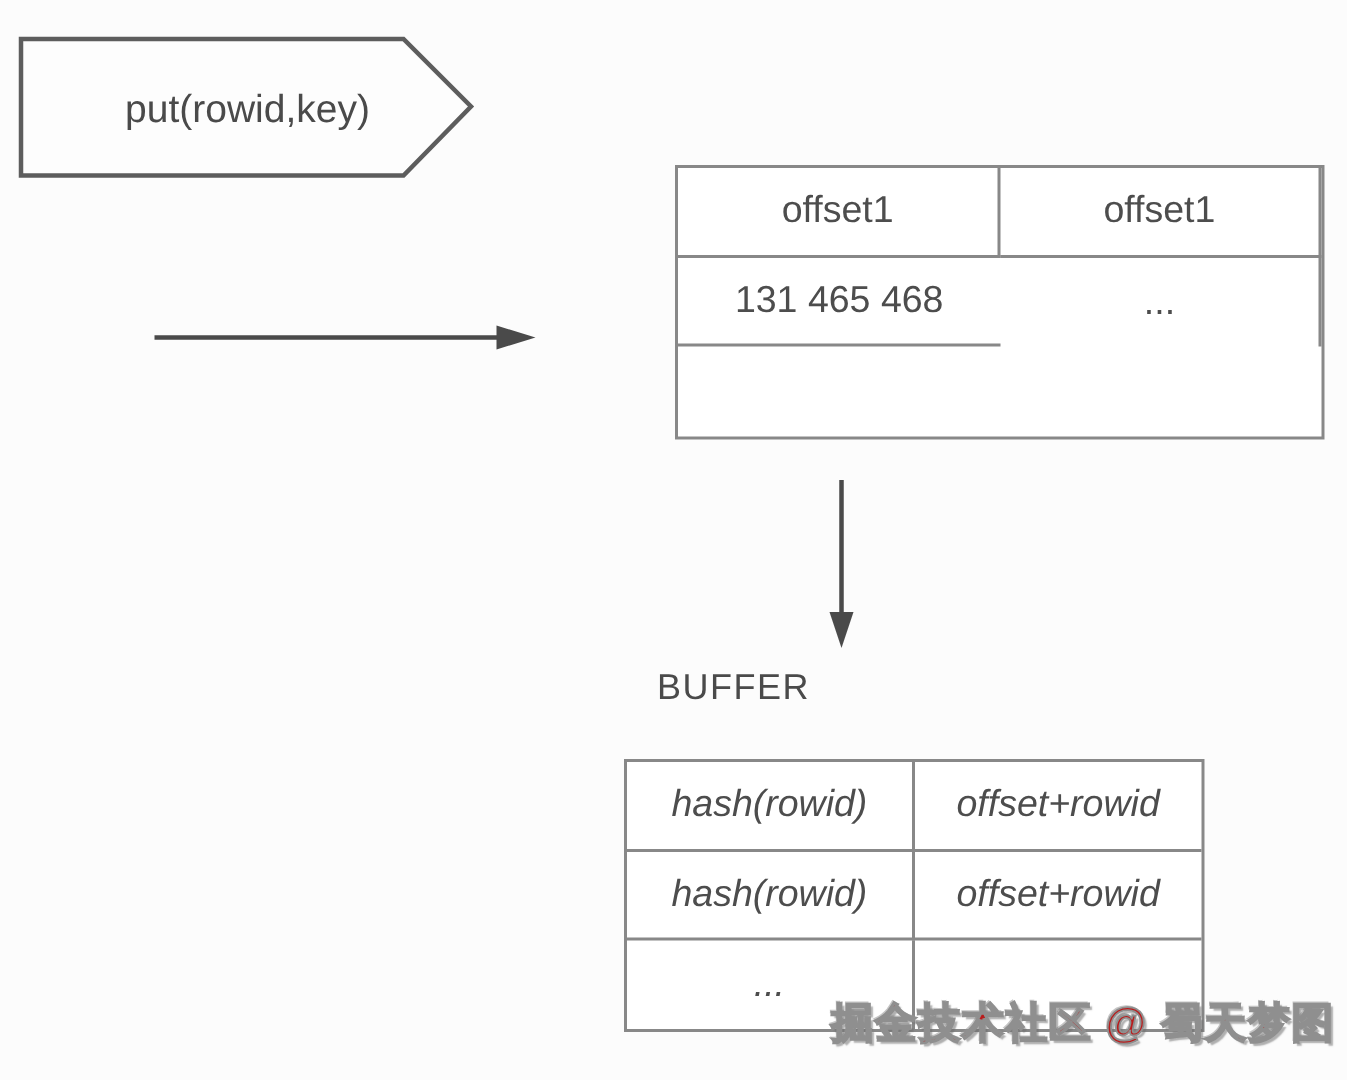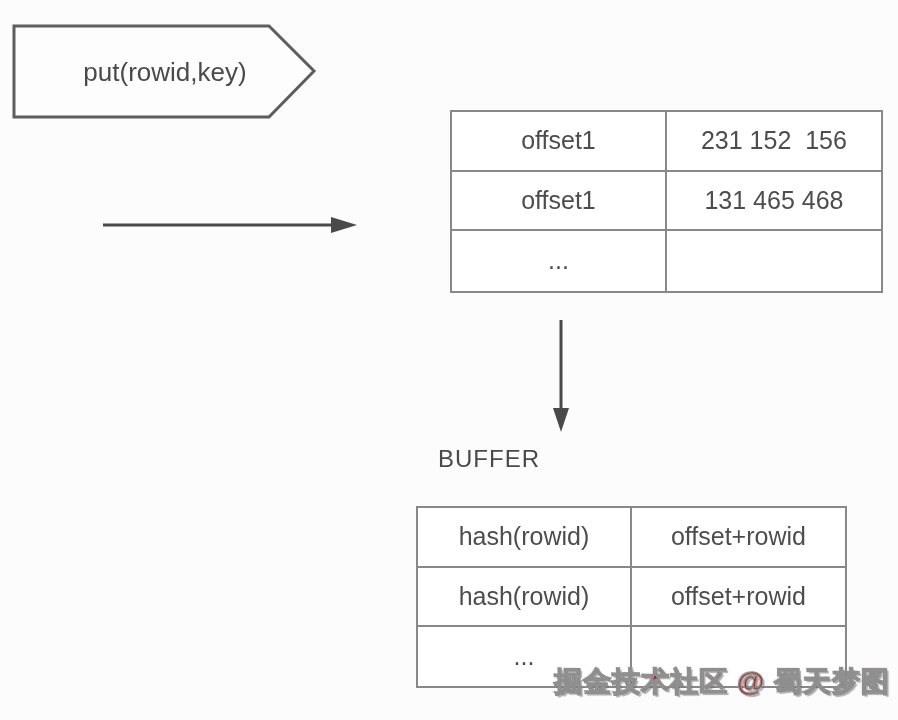--- a/index.html
+++ b/index.html
@@ -40,21 +40,21 @@
   
   .data-table {
     position: absolute;
     display: grid;
     grid-template-columns: 50.1% 49.9%;
     grid-auto-rows: 59.6px;
     background: #ffffff;
     border: 2px solid #888888;
   }
   .buffer-table { left: 415px; top: 110px; width: 433px; height: 183px; margin-left: 35px; }
-  .array-table  { left: 416px; top: 506px; width: 431px; height: 182px; }
+  .array-table  { left: 416px; top: 506px; width: 387px; height: 182px; font-style: italic; }
   .cell {
     display: flex; align-items: center; justify-content: center;
     font-size: 25px; color: #4d4d4d;
     border-bottom: 2px solid #888888;
     white-space: pre;
     overflow: hidden;
   }
   .cell.col1 { border-right: 2px solid #888888; }
   .cell.last { border-bottom: none; }
 
@@ -90,21 +90,20 @@
     <div class="pentagon-label">put(rowid,key)</div>
   </div>
 
   <svg class="h-arrow" width="260" height="22" viewBox="0 0 260 22">
     <line x1="2" y1="11" x2="232" y2="11" stroke="#4a4a4a" stroke-width="3"></line>
     <polygon points="230,3 256,11 230,19" fill="#4a4a4a"></polygon>
   </svg>
 
   <div class="data-table buffer-table">
     <div class="cell col1">offset1</div>
-    <div class="cell">231 152  156</div>
     <div class="cell col1">offset1</div>
     <div class="cell">131 465 468</div>
     <div class="cell col1 last">...</div>
     <div class="cell last"></div>
   </div>
 
   <svg class="v-arrow" width="22" height="116" viewBox="0 0 22 116">
     <line x1="11" y1="2" x2="11" y2="92" stroke="#4a4a4a" stroke-width="3"></line>
     <polygon points="3,90 19,90 11,114" fill="#4a4a4a"></polygon>
   </svg>

